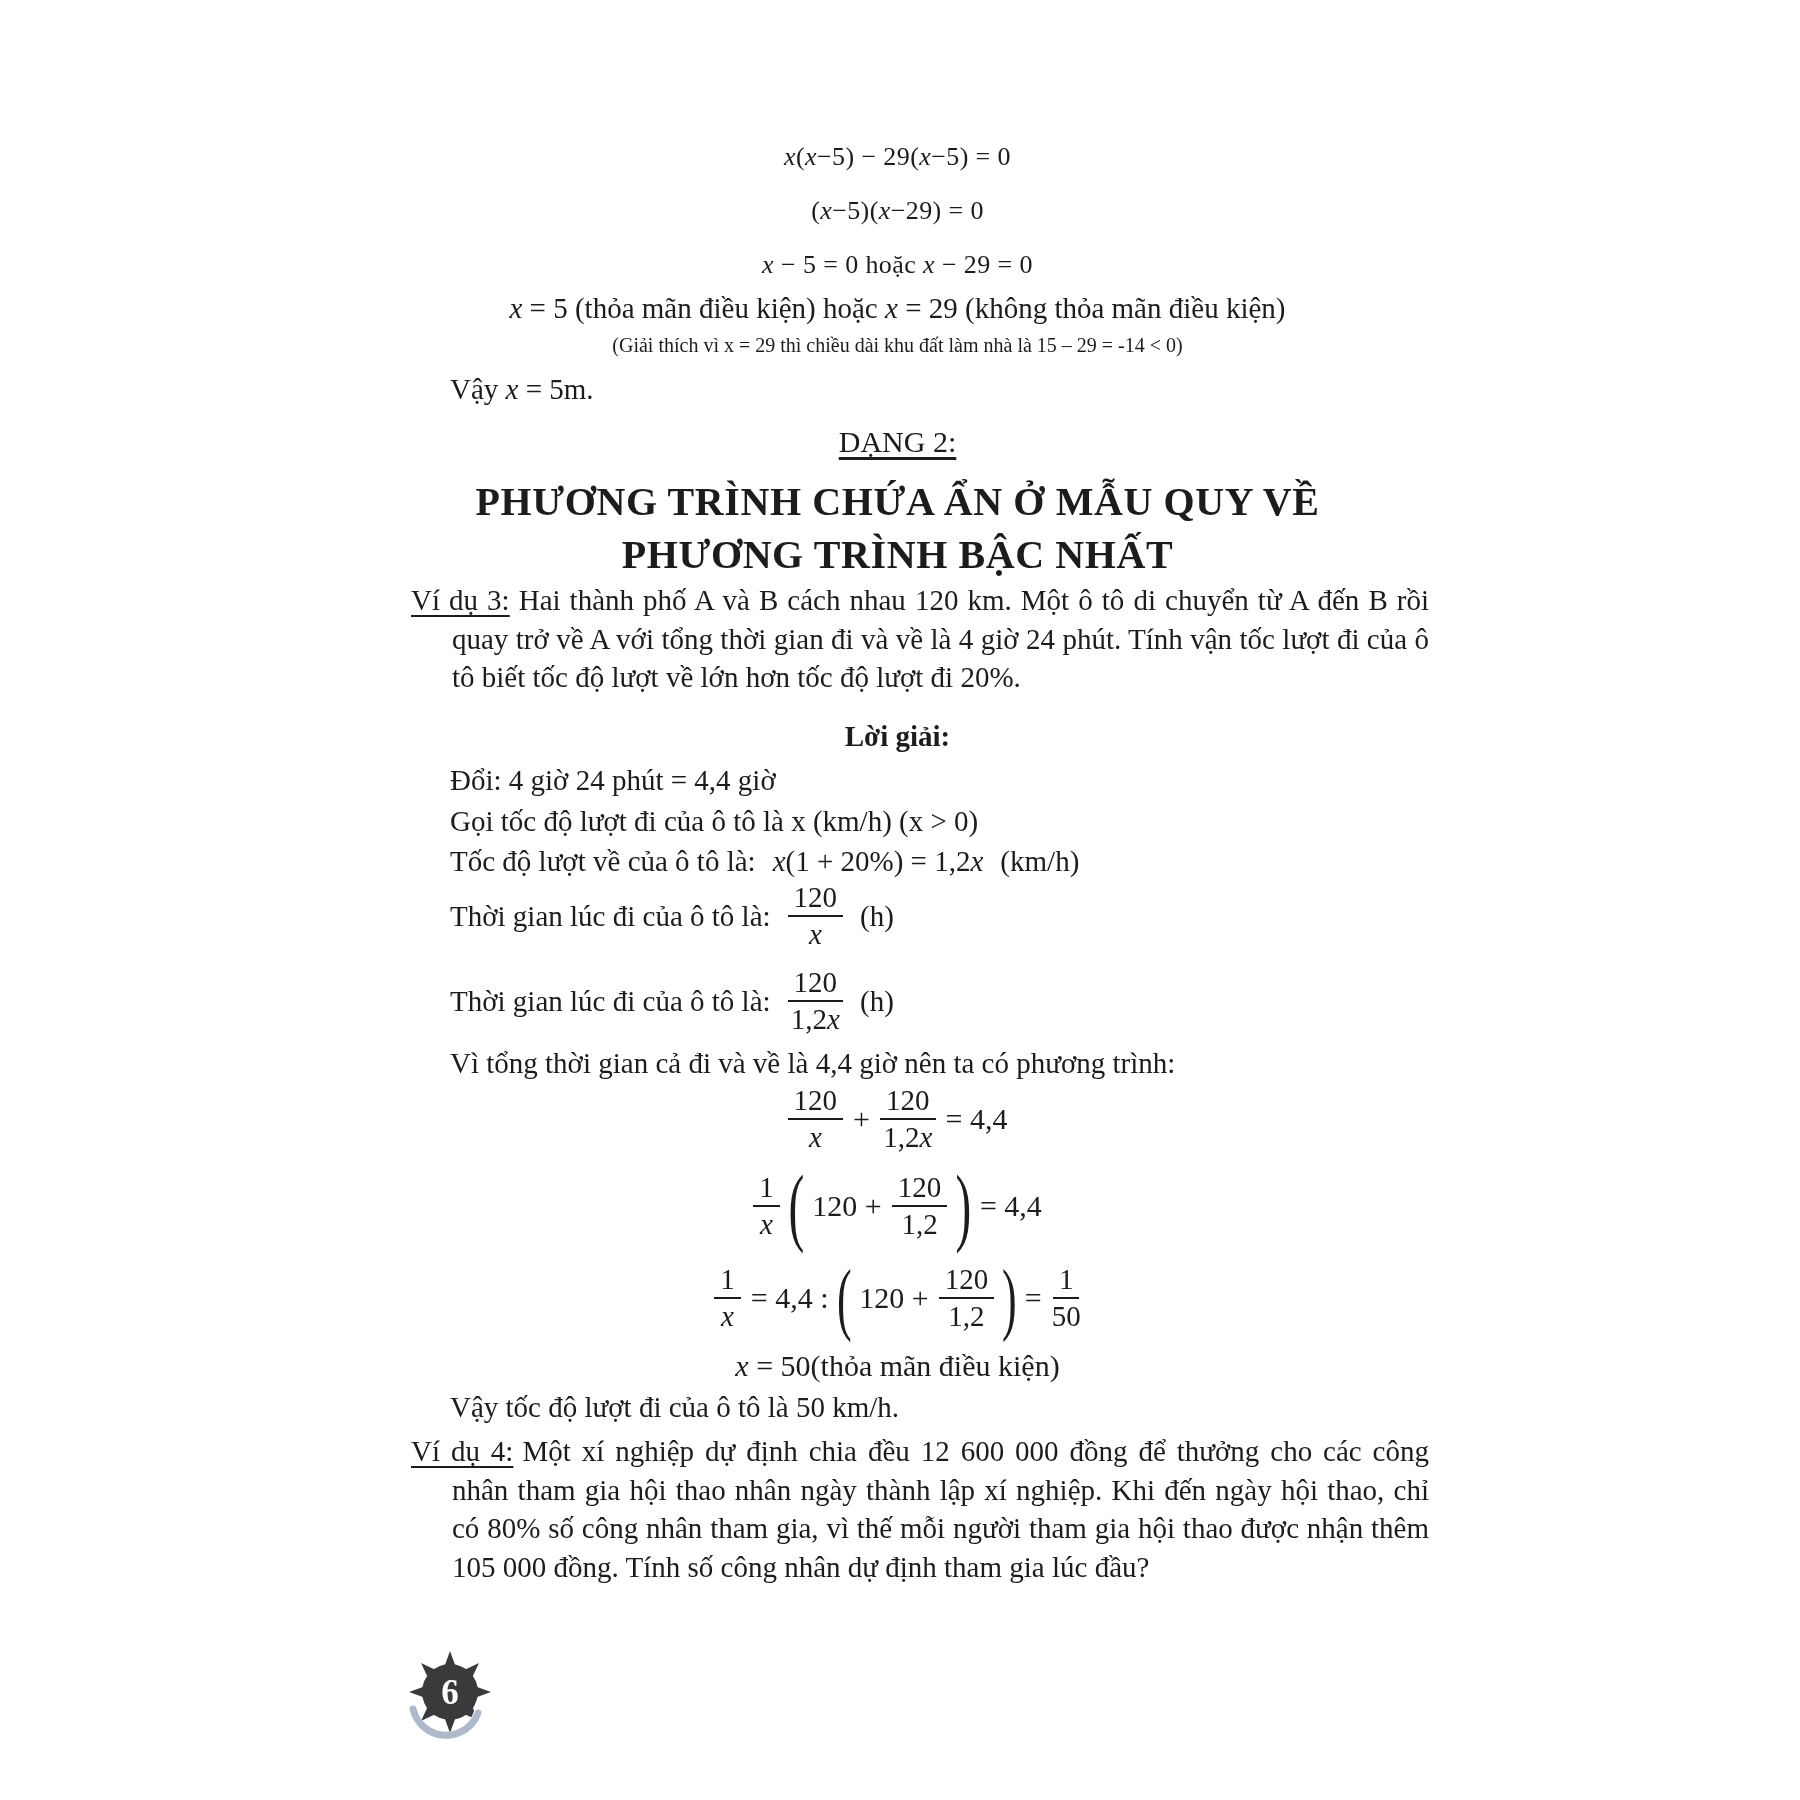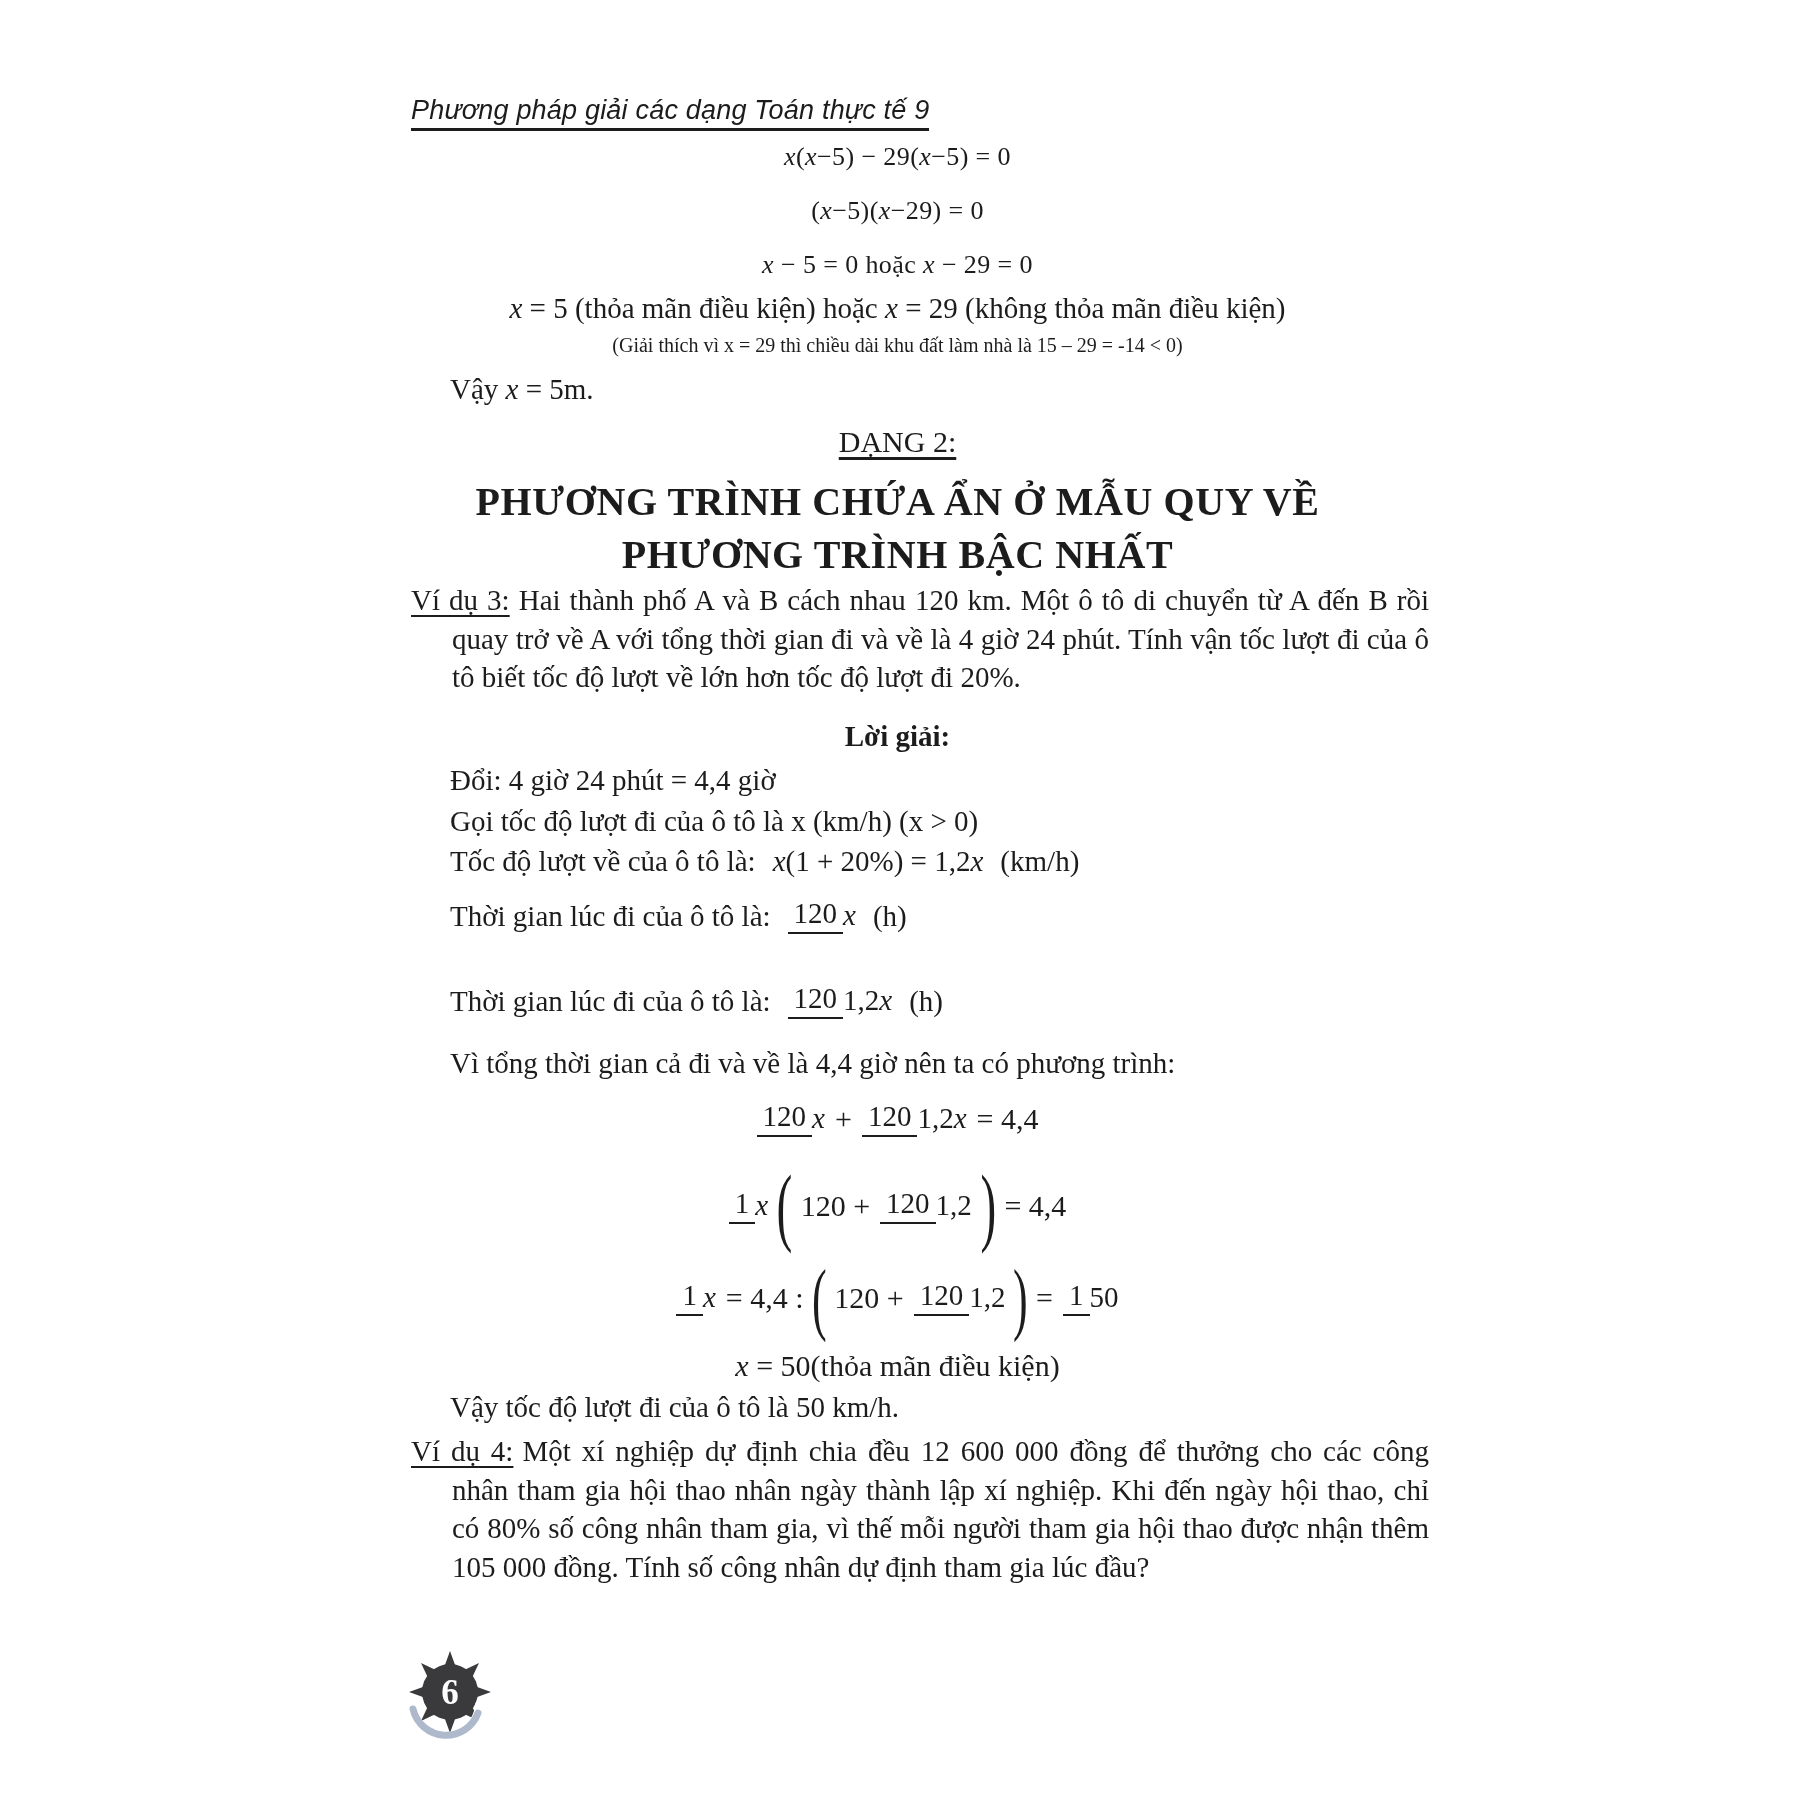--- a/index.html
+++ b/index.html
@@ -18,43 +18,40 @@
   
   .para{position:absolute;left:411px;width:977px;font-size:29px;line-height:38.5px;
         text-align:justify;padding-left:41px;text-indent:-41px;}
   .exlabel{font-weight:normal;text-decoration:underline;text-underline-offset:5px;margin-right:9px;}
   
   .kicker{font-weight:normal;font-size:30px;text-decoration:underline;text-underline-offset:5px;}
   .sec-title{font-weight:bold;font-size:40px;letter-spacing:.6px;}
   .sol-head{font-weight:bold;font-size:29px;}
   
   i{font-style:italic;}
-  .frac{display:inline-flex;flex-direction:row;vertical-align:middle;
+  .frac{display:inline-flex;flex-direction:column;align-items:center;vertical-align:middle;
         line-height:1.08;font-size:29px;}
   .frac .num{border-bottom:2px solid #1c1c1c;padding:0 6px 2px;}
   .frac .den{padding-top:2px;}
   .fr-row{position:absolute;left:450px;display:flex;align-items:center;gap:17px;font-size:29px;}
   .eq-row{position:absolute;left:360px;width:1075px;display:flex;align-items:center;
           justify-content:center;gap:10px;font-size:30px;}
   .bp{display:inline-block;font-size:86px;line-height:0;vertical-align:middle;
       transform:scaleX(.55);font-weight:400;margin:0 -8px;}
   .bp.small{font-size:80px;}
   .x50row{position:absolute;left:360px;width:1075px;display:flex;justify-content:center;
           align-items:baseline;font-size:30px;}
   
   .badge{position:absolute;left:385px;top:1628px;}
 </style>
 </head>
 <body>
 
 <div class="page">
 
-  <div class="running-head">
-    <span class="rh-text">Phương pháp giải các dạng Toán thực tế 9</span>
-  </div>
 
   <div class="c eqline" style="top:142px"><i>x</i>(<i>x</i>−5) − 29(<i>x</i>−5) = 0</div>
   <div class="c eqline" style="top:196px">(<i>x</i>−5)(<i>x</i>−29) = 0</div>
   <div class="c eqline" style="top:250px"><i>x</i> − 5 = 0 hoặc <i>x</i> − 29 = 0</div>
   <div class="c" style="top:292px"><i>x</i> = 5 (thỏa mãn điều kiện) hoặc <i>x</i> = 29 (không thỏa mãn điều kiện)</div>
   <div class="c note-line" style="top:334px">(Giải thích vì x = 29 thì chiều dài khu đất làm nhà là 15 – 29 = -14 &lt; 0)</div>
   <div class="l" style="top:373px">Vậy <i>x</i> = 5m.</div>
 
   <div class="c kicker" style="top:425px">DẠNG 2:</div>
   <div class="c sec-title" style="top:478px">PHƯƠNG TRÌNH CHỨA ẨN Ở MẪU QUY VỀ</div>

